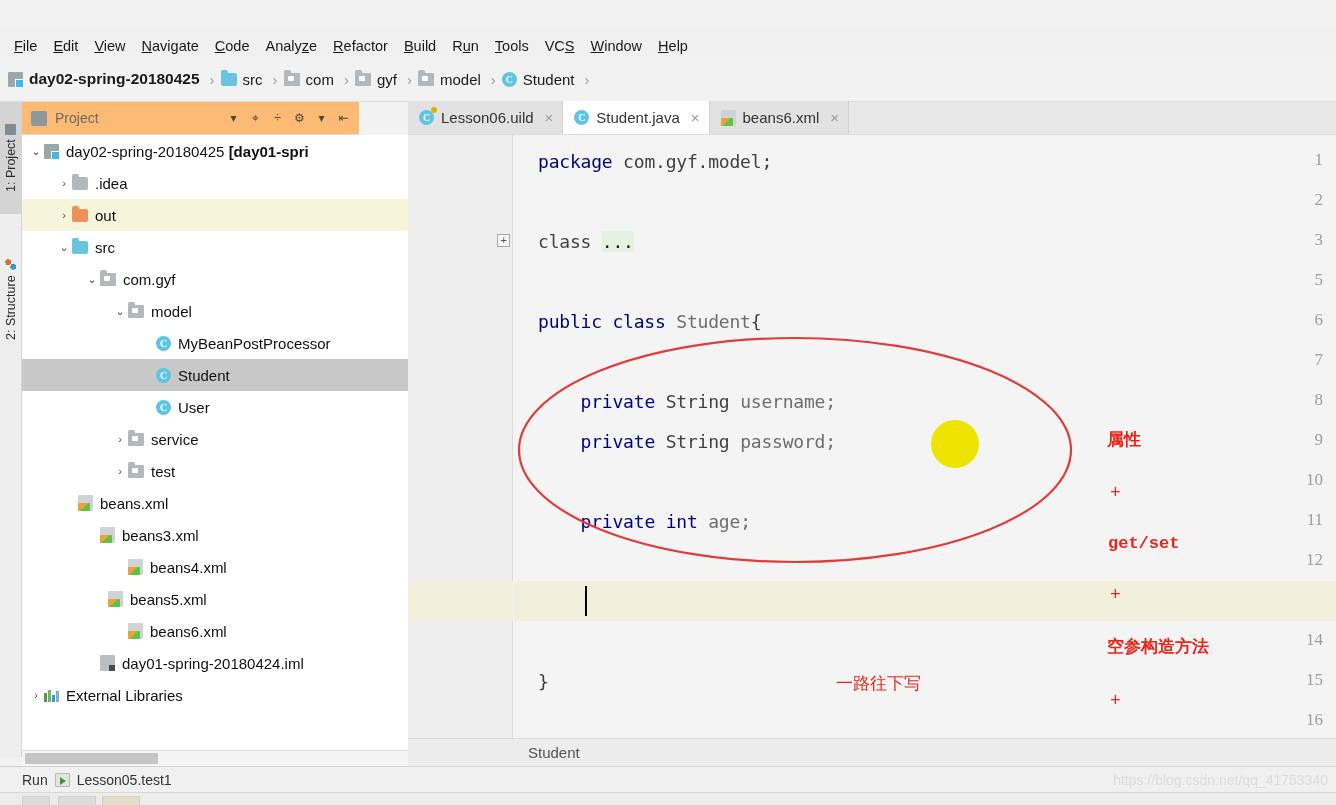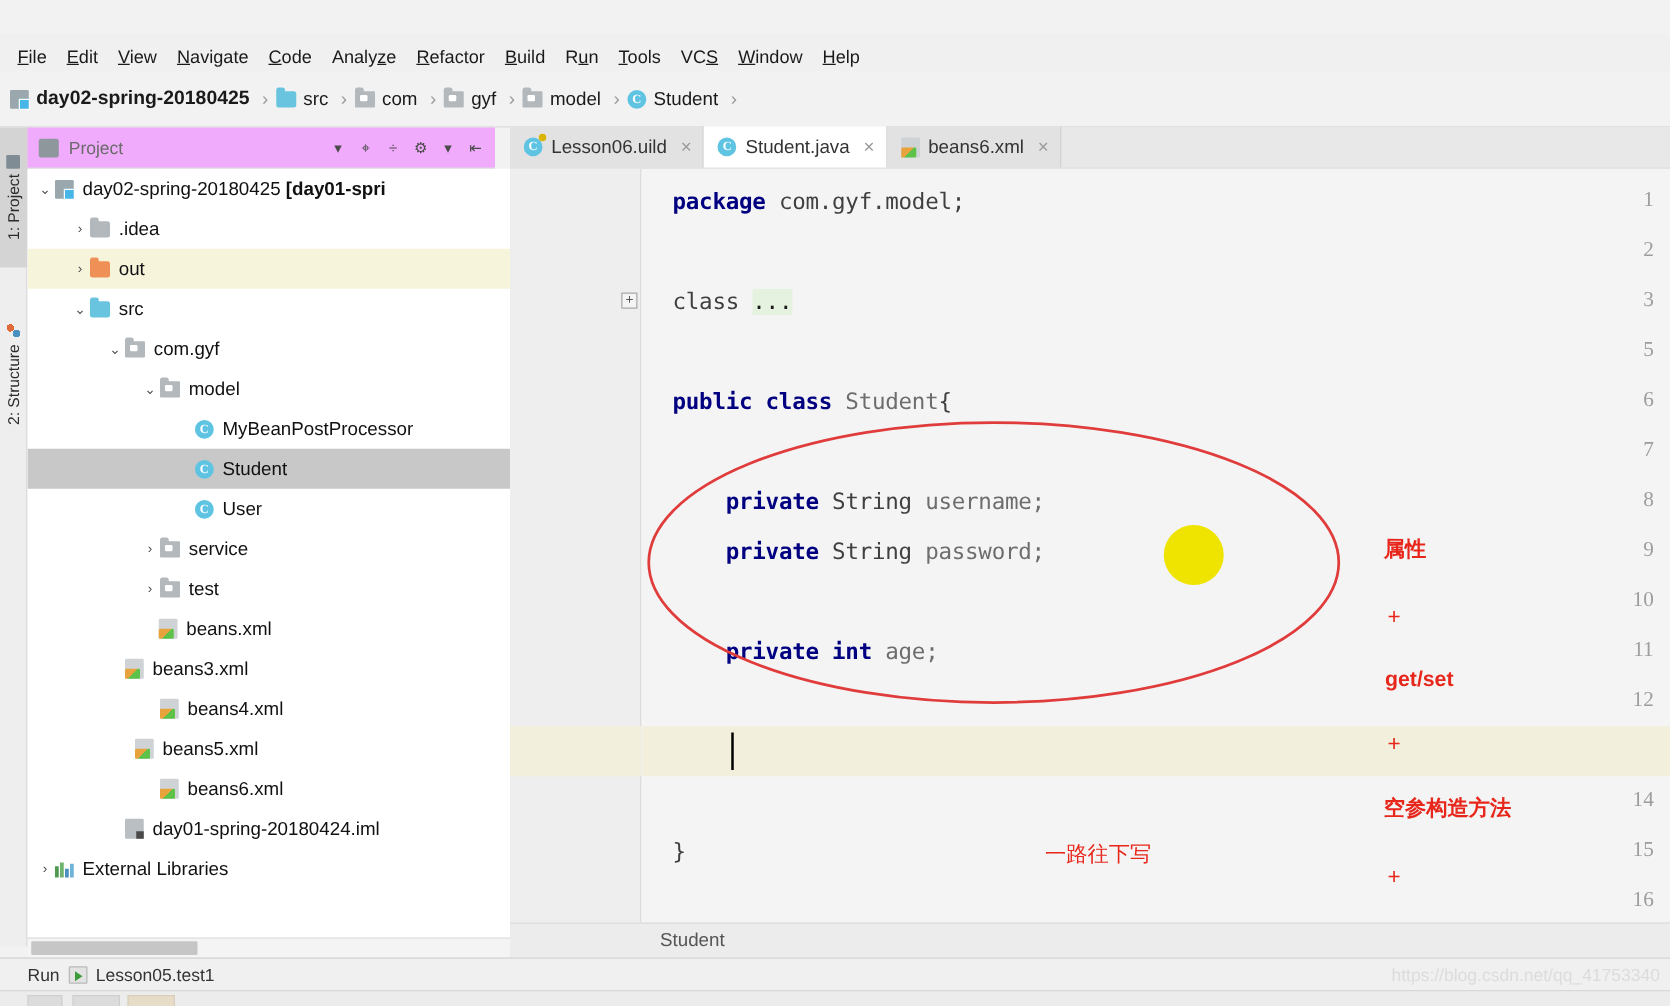--- a/index.html
+++ b/index.html
@@ -79,22 +79,22 @@
     writing-mode:vertical-rl;transform:rotate(180deg);
     font-size:12.5px;color:#2b2b2b;text-align:center;
     display:flex;align-items:center;justify-content:center;gap:5px;
     padding:6px 0;
   }
   .rail-btn.active{background:#d4d4d4;}
   .rail-ico{width:11px;height:11px;transform:rotate(180deg);}
 
   
   .proj-head{
-    position:absolute;left:22px;top:102px;width:374px;height:33px;
-    background:#f0abfc;border-bottom:1px solid #dcdcdc;display:flex;align-items:center;justify-content:space-between;
+    position:absolute;left:22px;top:102px;width:337px;height:33px;
+    background:#fdba74;border-bottom:1px solid #dcdcdc;display:flex;align-items:center;justify-content:space-between;
   }
   .proj-title{font-size:14px;color:#6a6a6a;margin-left:8px;}
   .proj-tools{margin-left:auto;display:flex;align-items:center;gap:5px;padding-right:7px;color:#555;}
   .tool-ico{width:17px;height:17px;display:flex;align-items:center;justify-content:center;font-size:12px;color:#4a4a4a;}
 
   .tree{
     position:absolute;left:22px;top:135px;width:386px;height:615px;
     background:#fff;overflow:hidden;
   }
   .row{
@@ -121,37 +121,37 @@
   .lnum{
     position:absolute;right:13px;font-size:17px;color:#9d9d9d;
     font-family:"Liberation Serif",serif;text-align:right;
   }
   .codearea{position:absolute;left:106px;top:0;right:0;height:603px;}
   .cline{
     position:absolute;left:0;right:0;height:40px;
     font-family:"DejaVu Sans Mono",monospace;font-size:18px;
     display:flex;align-items:center;white-space:pre;letter-spacing:-0.2px;
   }
-  .kw{color:#000080;font-weight:bold;}
+  .kw{color:#000080;font-weight:normal;}
   .id{color:#6d6d6d;}
   .pl{color:#404040;}
   .fold-region{background:#e6f2e0;}
   .folder-box{
     position:absolute;left:-17px;width:13px;height:13px;border:1px solid #a8a8a8;
     background:#f4f4f4;font-size:11px;line-height:11px;text-align:center;color:#555;
     font-family:"Liberation Sans",sans-serif;
   }
   .hl-line{position:absolute;left:0;right:0;height:40px;background:#f2f0dc;}
   .hl-gutter{position:absolute;left:0;width:105px;height:40px;background:#f2f0dc;}
   .caret{position:absolute;width:2px;height:30px;background:#000;}
 
   
   .annot{
     position:absolute;color:#e8271c;font-weight:bold;font-size:17px;
-    font-family:Liberation Sans, sans-serif;white-space:nowrap;
+    font-family:Liberation Mono, monospace;white-space:nowrap;
   }
   .annot.plus{font-size:18px;font-weight:normal;}
   .annot.cn-sub{font-weight:normal;font-size:17px;}
   .yellow-dot{
     position:absolute;width:48px;height:48px;border-radius:50%;background:#efe400;
   }
   .ellipse-svg{position:absolute;pointer-events:none;}
 
   
   .ed-crumb{
@@ -334,21 +334,21 @@
       <div class="row " style="padding-left:90px;">
      <span class="arrow">›</span>
      <span class="ic ic-pkg"></span>
      <span class="name">service</span>
    </div>
       <div class="row " style="padding-left:90px;">
      <span class="arrow">›</span>
      <span class="ic ic-pkg"></span>
      <span class="name">test</span>
    </div>
-      <div class="row " style="padding-left:89px;">
+      <div class="row " style="padding-left:40px;">
      <span class="arrow"></span>
      <span class="ic ic-xml"></span>
      <span class="name">beans.xml</span>
    </div>
       <div class="row " style="padding-left:62px;">
      <span class="arrow"></span>
      <span class="ic ic-xml"></span>
      <span class="name">beans3.xml</span>
    </div>
       <div class="row " style="padding-left:90px;">

